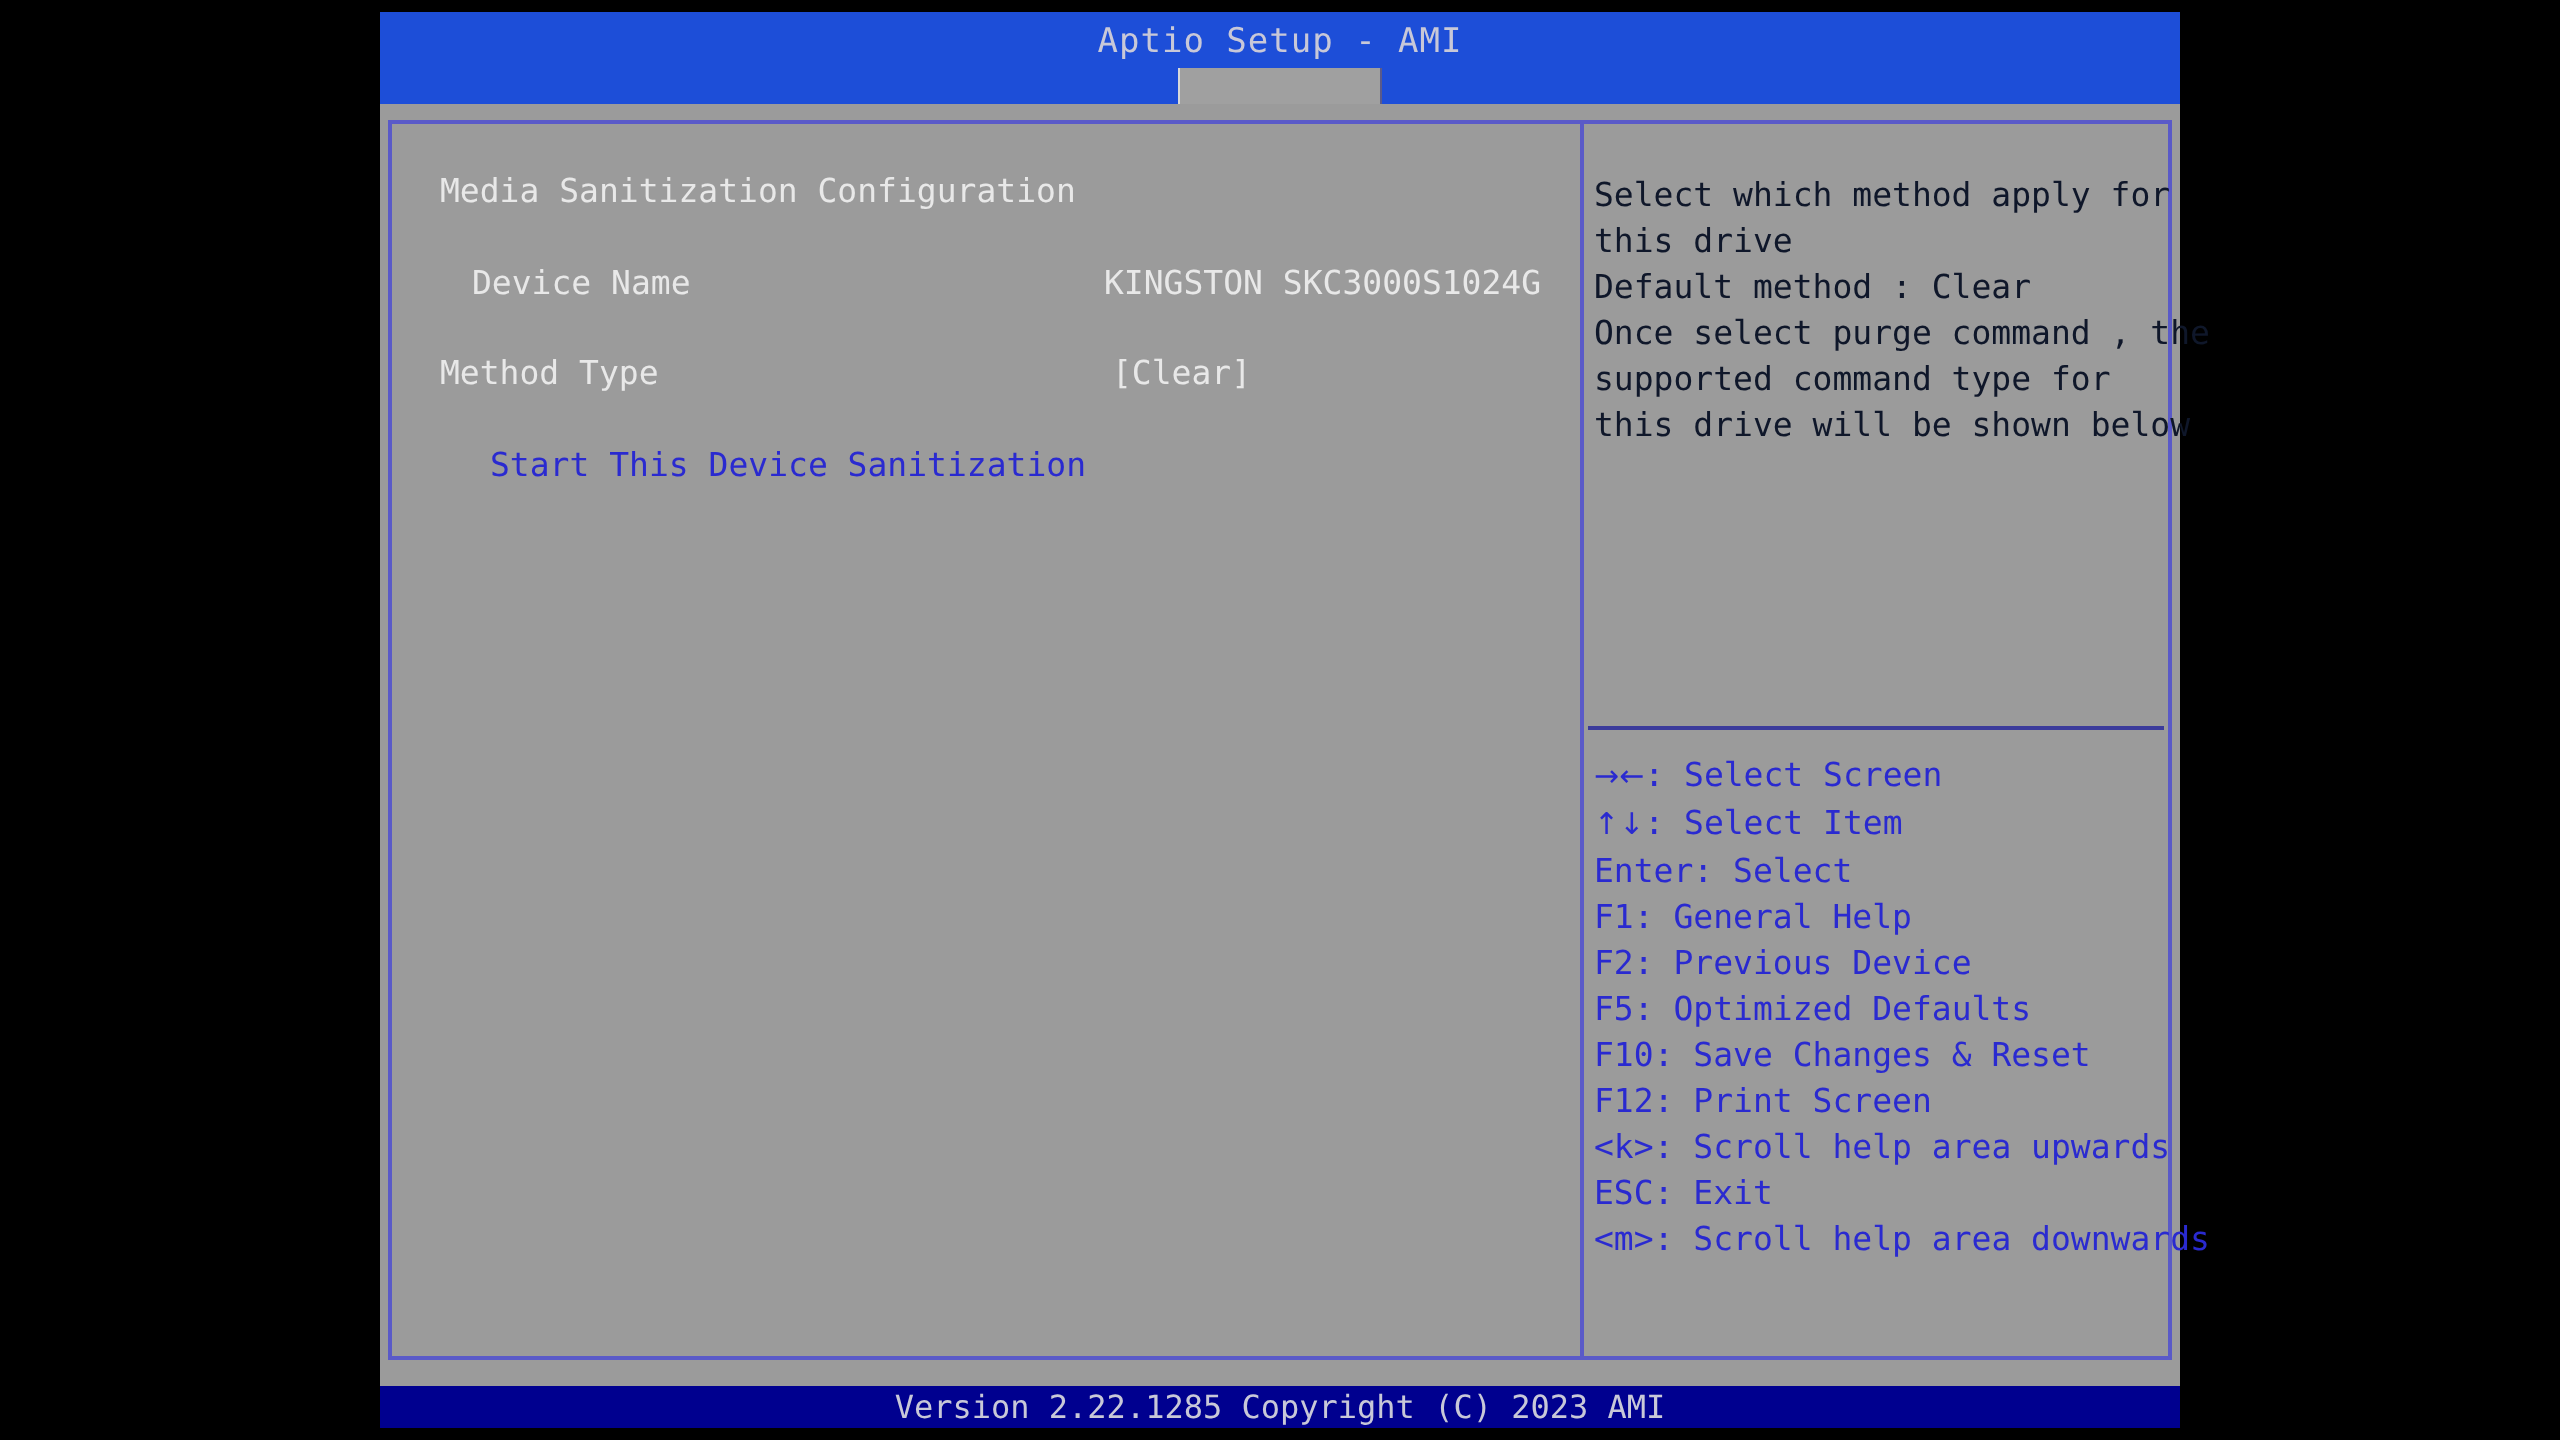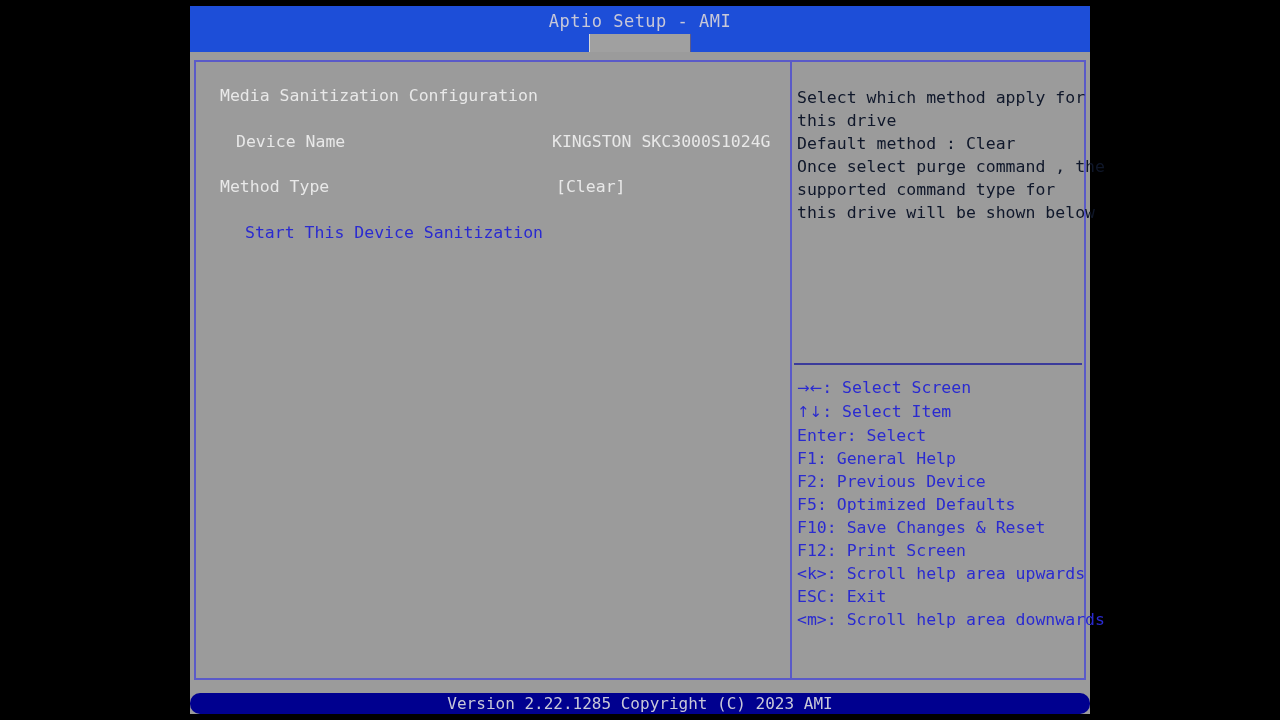--- a/index.html
+++ b/index.html
@@ -176,21 +176,20 @@
   }
 
   
   #footer {
     position: absolute;
     left: 0;
     top: 687px;
     width: 900px;
     height: 21px;
     background: #00008f;
-    border-radius: 10px;
   }
   #footer-text {
     position: absolute;
     left: 0; top: 1px;
     width: 900px;
     text-align: center;
     color: #c8c8d8;
     font-size: 16px;
     white-space: pre;
   }

